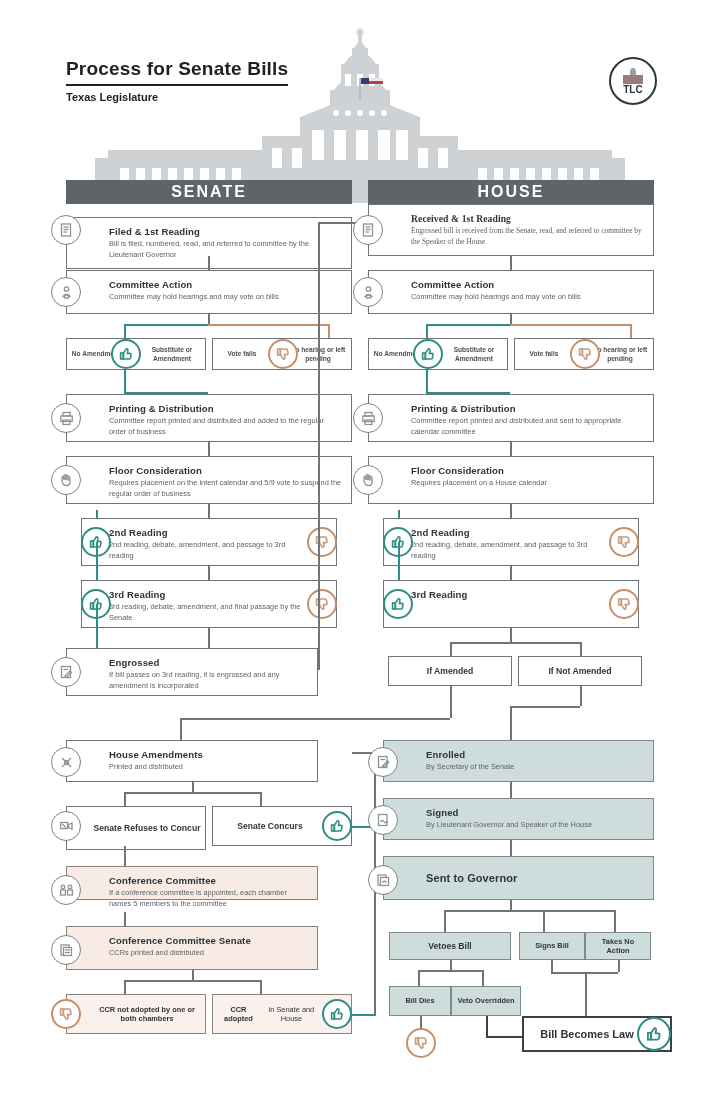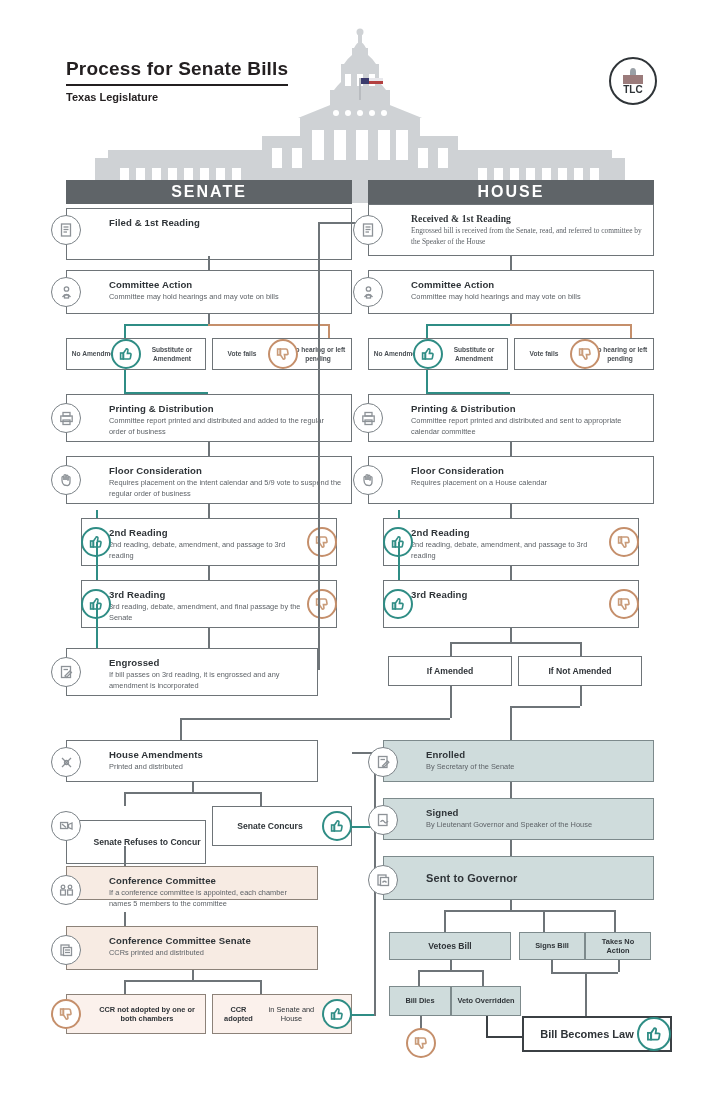--- a/index.html
+++ b/index.html
@@ -147,22 +147,23 @@
   <div class="subtitle">Texas Legislature</div>
 
   <div class="logo">
     <div class="dome"></div>
     <div class="txt">TLC</div>
   </div>
 
   <div class="chamber" style="left:66px;top:180px;width:286px;">SENATE</div>
   <div class="chamber" style="left:368px;top:180px;width:286px;">HOUSE</div>
 
-  <div class="box" style="left:66px;top:208px;width:286px;height:52px;">
+  <div class="box" style="left:66px;top:217px;width:286px;height:52px;">
     <div class="b-head">Filed &amp; 1st Reading</div>
+    <div class="b-sub">Bill is filed, numbered, read, and referred to committee by the Lieutenant Governor</div>
   </div>
   <div class="badge" style="left:51px;top:215px;">
     <svg width="17" height="17" viewBox="0 0 17 17">
         <g class="ico">
           <rect x="3.5" y="2" width="9" height="12"></rect>
           <line x1="5.5" y1="5" x2="10.5" y2="5"></line>
           <line x1="5.5" y1="7.5" x2="10.5" y2="7.5"></line>
           <line x1="5.5" y1="10" x2="9" y2="10"></line>
         </g>
       </svg>
@@ -495,21 +496,21 @@
           <circle cx="8.5" cy="8.5" r="2"></circle>
         </g>
       </svg>
   </div>
 
   <div class="ln v" style="left:192px;top:782px;height:10px;"></div>
   <div class="ln h" style="left:124px;top:792px;width:136px;"></div>
   <div class="ln v" style="left:124px;top:792px;height:14px;"></div>
   <div class="ln v" style="left:260px;top:792px;height:14px;"></div>
 
-  <div class="box" style="left:66px;top:806px;width:140px;height:44px;margin-top:14px;">
+  <div class="box" style="left:66px;top:806px;width:140px;height:44px;">
     <div class="ctr" style="padding-left:26px;">Senate Refuses to Concur</div>
   </div>
   <div class="badge" style="left:51px;top:811px;">
     <svg width="17" height="17" viewBox="0 0 17 17">
         <g class="ico">
           <rect x="2.6" y="4.5" width="7" height="6"></rect>
           <path d="M10.5 6.5 L14 5 L14 11 L10.5 9.5 Z"></path>
           <line x1="4" y1="6" x2="8" y2="9.5"></line>
         </g>
       </svg>

